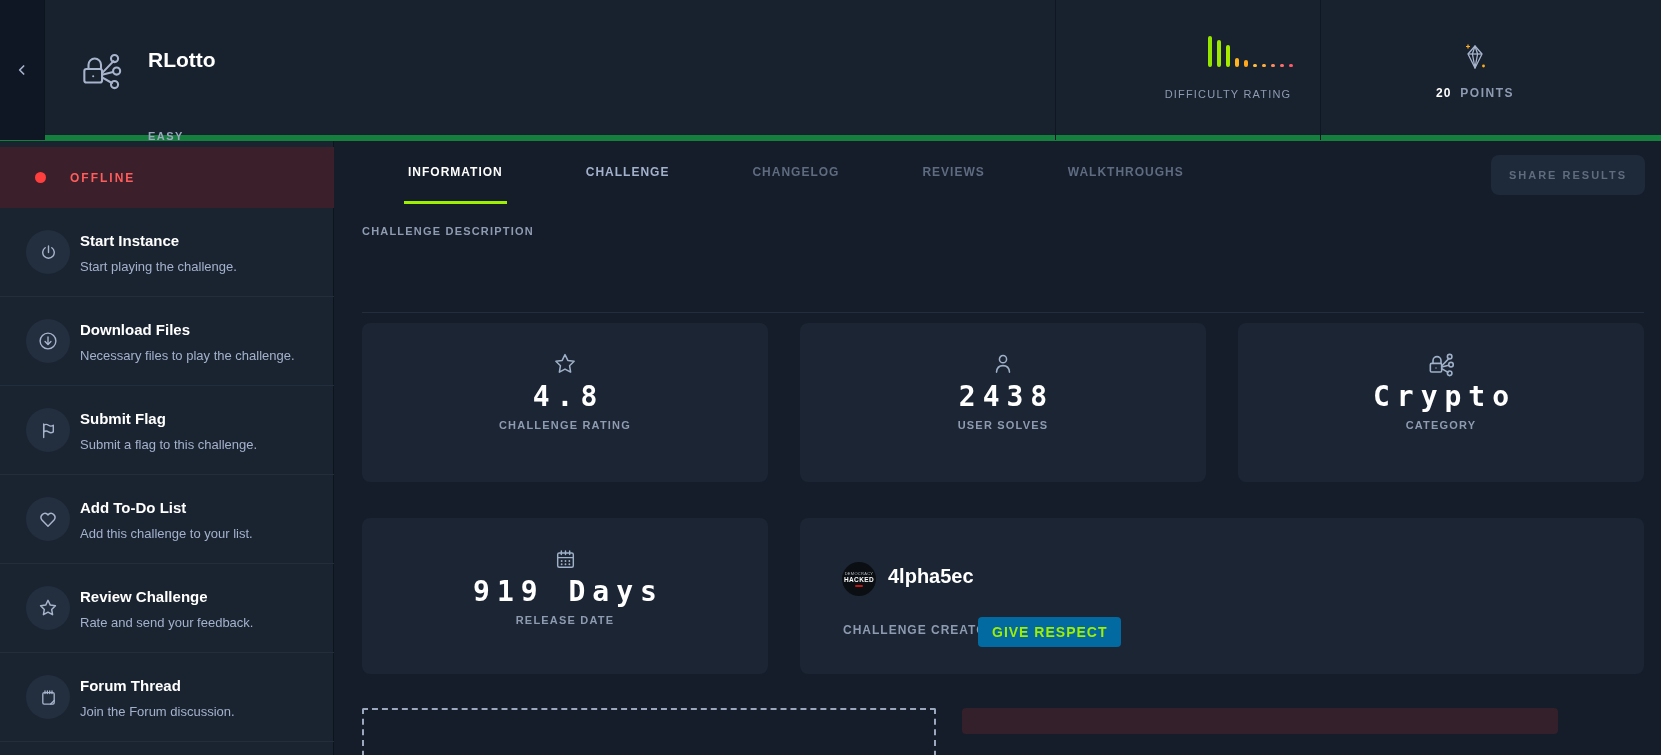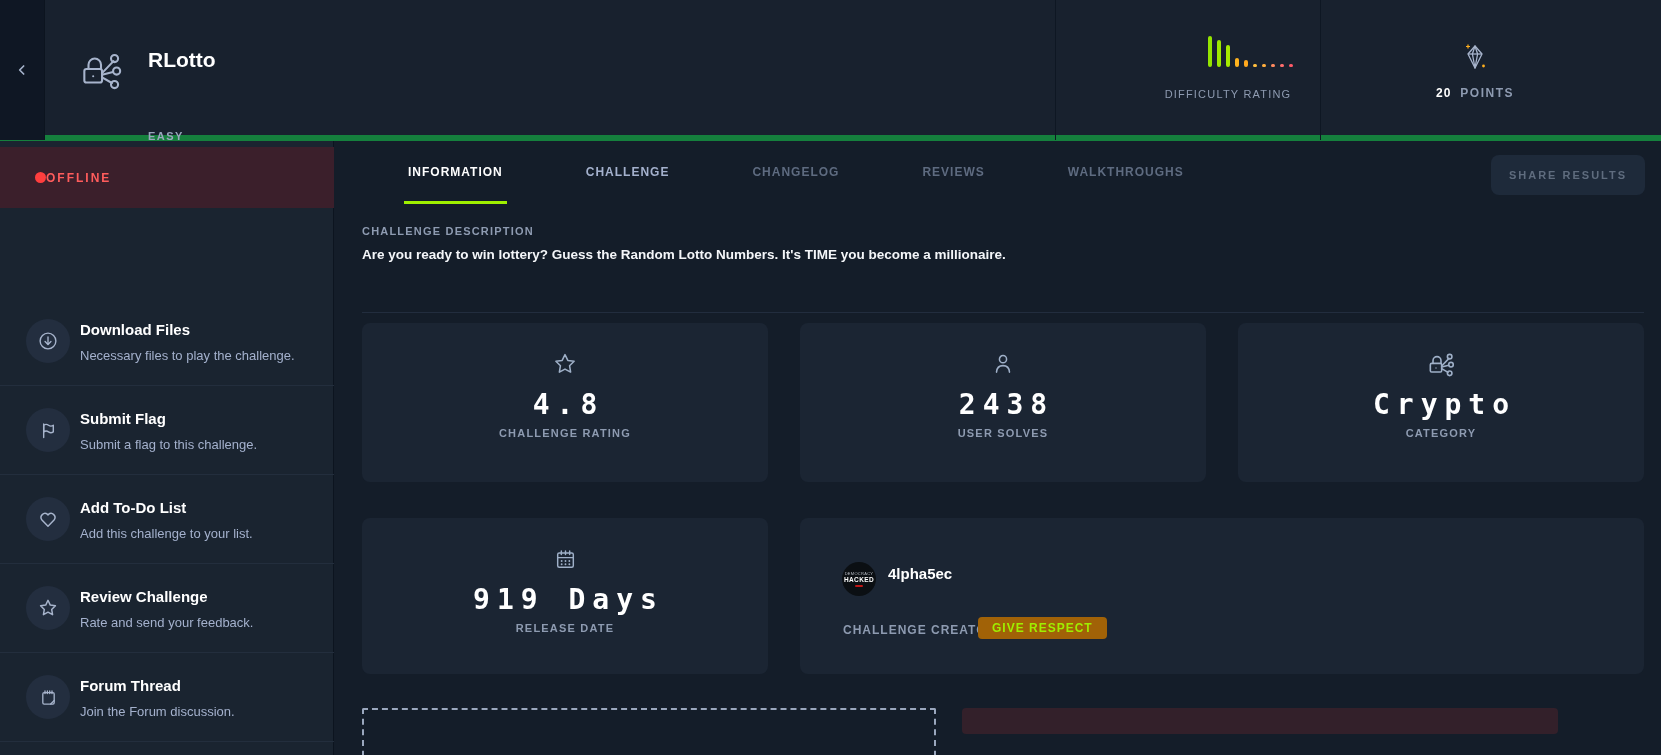--- a/index.html
+++ b/index.html
@@ -20,52 +20,52 @@
   .diff-label{position:absolute;left:0;top:88px;width:200px;text-align:center;font-size:11px;font-weight:normal;letter-spacing:1.2px;color:#8e9bb1;}
   .pts-wrap{position:absolute;left:1380px;top:0;width:190px;height:140px;}
   .gem{position:absolute;left:82px;top:42px;}
   .pts-line{position:absolute;left:0;top:86px;width:190px;text-align:center;font-size:12px;font-weight:bold;letter-spacing:1px;}
   .pts-line .v{color:#fff;margin-right:9px;}
   .pts-line .l{color:#8e9bb1;letter-spacing:1.5px;}
   
   .sidebar{position:absolute;left:0;top:141px;width:334px;height:614px;background:#1a2430;border-right:1px solid #0c141f;}
   .offline{position:absolute;left:0;top:6px;width:334px;height:61px;background:#3b1f2b;display:flex;align-items:center;}
   .offline .dot{width:11px;height:11px;border-radius:50%;background:#ff3e3e;margin-left:35px;}
-  .offline .txt{font-size:12px;font-weight:bold;letter-spacing:2px;color:#ff5c5c;}
+  .offline .txt{margin-left:24px;font-size:12px;font-weight:bold;letter-spacing:2px;color:#ff5c5c;}
   .side-item{position:absolute;left:0;width:334px;height:89px;border-bottom:1px solid #232e3d;}
   .side-item .circ{position:absolute;left:26px;top:22px;width:44px;height:44px;border-radius:50%;background:#232e3f;display:flex;align-items:center;justify-content:center;color:#a7b4cc;}
   .side-item .t{position:absolute;left:80px;top:24px;font-size:15px;font-weight:bold;color:#fff;}
   .side-item .s{position:absolute;left:80px;top:51px;font-size:13px;color:#a4b1cd;}
   
   .main{position:absolute;left:335px;top:141px;width:1326px;height:614px;background:#141d29;}
   .tabs{position:absolute;left:27px;top:20px;display:flex;gap:33px;}
   .tab{font-size:12px;font-weight:bold;letter-spacing:1px;color:#5e6b80;padding:4px 4px 22px 4px;border-bottom:3px solid transparent;cursor:pointer;margin-left:42px;}
   .tab.active{color:#fff;border-bottom-color:#9fef00;}
   .tab.near{color:#a4b1cd;}
   .share-btn{position:absolute;right:16px;top:14px;width:154px;height:40px;background:#1e2a3a;border:none;border-radius:8px;
              font-family:"Liberation Sans",sans-serif;font-size:11px;font-weight:bold;letter-spacing:2px;color:#5f6c7e;}
   .desc-label{position:absolute;left:27px;top:84px;font-size:11px;font-weight:bold;letter-spacing:1.2px;color:#8e9bb1;}
   .desc-text{position:absolute;left:27px;top:106px;font-size:13.5px;font-weight:bold;color:#f4f6f9;}
   .desc-rule{position:absolute;left:27px;top:171px;width:1282px;height:1px;background:#222d3e;}
   .grid{position:absolute;left:27px;top:182px;width:1282px;display:grid;grid-template-columns:406px 406px 406px;grid-template-rows:159px 156px;column-gap:32px;row-gap:36px;}
   .card{background:#1b2533;border-radius:8px;position:relative;}
   .stat{display:flex;flex-direction:column;align-items:center;}
   .stat .ic{margin-top:26px;color:#9fb0c8;height:30px;display:flex;align-items:center;}
-  .stat .val{margin-top:9px;font-family:"DejaVu Sans Mono",monospace;font-size:28px;font-weight:bold;letter-spacing:7px;color:#fff;text-indent:7px;}
+  .stat .val{margin-top:1px;font-family:"DejaVu Sans Mono",monospace;font-size:28px;font-weight:bold;letter-spacing:7px;color:#fff;text-indent:7px;}
   .stat .lab{margin-top:6px;font-size:11px;font-weight:bold;letter-spacing:1.2px;color:#8e9bb1;}
   .creator{grid-column:2 / span 2;}
   .avatar{position:absolute;left:42px;top:44px;width:34px;height:34px;border-radius:50%;background:#0b0f13;overflow:hidden;
           display:flex;flex-direction:column;align-items:center;justify-content:center;}
   .avatar .a1{font-size:4px;color:#b9bec6;letter-spacing:.3px;}
   .avatar .a2{font-size:6.5px;font-weight:bold;color:#fff;letter-spacing:.4px;}
   .avatar .a3{width:8px;height:2px;background:#c01616;margin-top:2px;border-radius:1px;}
-  .cr-name{position:absolute;left:88px;top:47px;font-size:15px;font-weight:bold;color:#fff;}
+  .cr-name{position:absolute;left:88px;top:47px;font-size:20px;font-weight:bold;color:#fff;}
   .cr-label{position:absolute;left:43px;top:105px;font-size:12px;font-weight:bold;letter-spacing:1px;color:#8e9bb1;}
-  .respect{position:absolute;left:178px;top:99px;height:22px;padding:0 14px;background:#a16207;border:none;border-radius:4px;
-           font-family:"Liberation Sans",sans-serif;font-size:12px;font-weight:bold;letter-spacing:1px;color:#9fef00;}
+  .respect{position:absolute;left:178px;top:99px;height:30px;padding:0 14px;background:#0369a1;border:none;border-radius:4px;
+           font-family:"Liberation Sans",sans-serif;font-size:14px;font-weight:bold;letter-spacing:1px;color:#9fef00;}
   .dropzone{position:absolute;left:27px;top:567px;width:574px;height:70px;border:2px dashed #9aa7bd;border-radius:2px;background:transparent;}
   .redbar{position:absolute;left:627px;top:567px;width:596px;height:26px;background:#33202a;border-radius:4px;}
   svg{display:block;}
 </style>
 </head>
 <body>
 
 <div class="app">
 
   <div class="header">
@@ -129,20 +129,30 @@
       </div>
     </div>
   </div>
 
   <div class="sidebar">
     <div class="offline">
       <span class="dot"></span>
       <span class="txt">OFFLINE</span>
     </div>
 
+    <div class="side-item" style="top:67px;">
+      <span class="circ">
+        <svg width="21" height="21" viewBox="0 0 24 24" fill="none" stroke="currentColor" stroke-width="1.6" stroke-linecap="round">
+            <path d="M12 4.5v7.5"></path>
+            <path d="M8.2 6.6a6.6 6.6 0 1 0 7.6 0"></path>
+          </svg>
+      </span>
+      <span class="t">Start Instance</span>
+      <span class="s">Start playing the challenge.</span>
+    </div>
 
     <div class="side-item" style="top:156px;">
       <span class="circ">
         <svg width="22" height="22" viewBox="0 0 24 24" fill="none" stroke="currentColor" stroke-width="1.5" stroke-linecap="round" stroke-linejoin="round">
             <circle cx="12" cy="12" r="8.6"></circle>
             <path d="M12 7.5v8"></path>
             <path d="M8.8 12.6 12 15.8l3.2-3.2"></path>
           </svg>
       </span>
       <span class="t">Download Files</span>
@@ -197,21 +207,20 @@
     <div class="tabs">
       <span class="tab active">INFORMATION</span>
       <span class="tab near">CHALLENGE</span>
       <span class="tab">CHANGELOG</span>
       <span class="tab">REVIEWS</span>
       <span class="tab">WALKTHROUGHS</span>
     </div>
     <button class="share-btn">SHARE RESULTS</button>
 
     <div class="desc-label">CHALLENGE DESCRIPTION</div>
-    <div class="desc-text">Are you ready to win lottery? Guess the Random Lotto Numbers. It's TIME you become a millionaire.</div>
     <div class="desc-rule"></div>
 
     <div class="grid">
 
       <div class="card stat">
         <span class="ic">
           <svg width="26" height="26" viewBox="0 0 24 24" fill="none" stroke="currentColor" stroke-width="1.4" stroke-linejoin="round">
               <path d="M12 3.3l2.6 5.4 5.8.8-4.2 4.1 1 5.9-5.2-2.8-5.2 2.8 1-5.9-4.2-4.1 5.8-.8z"></path>
             </svg>
         </span>

